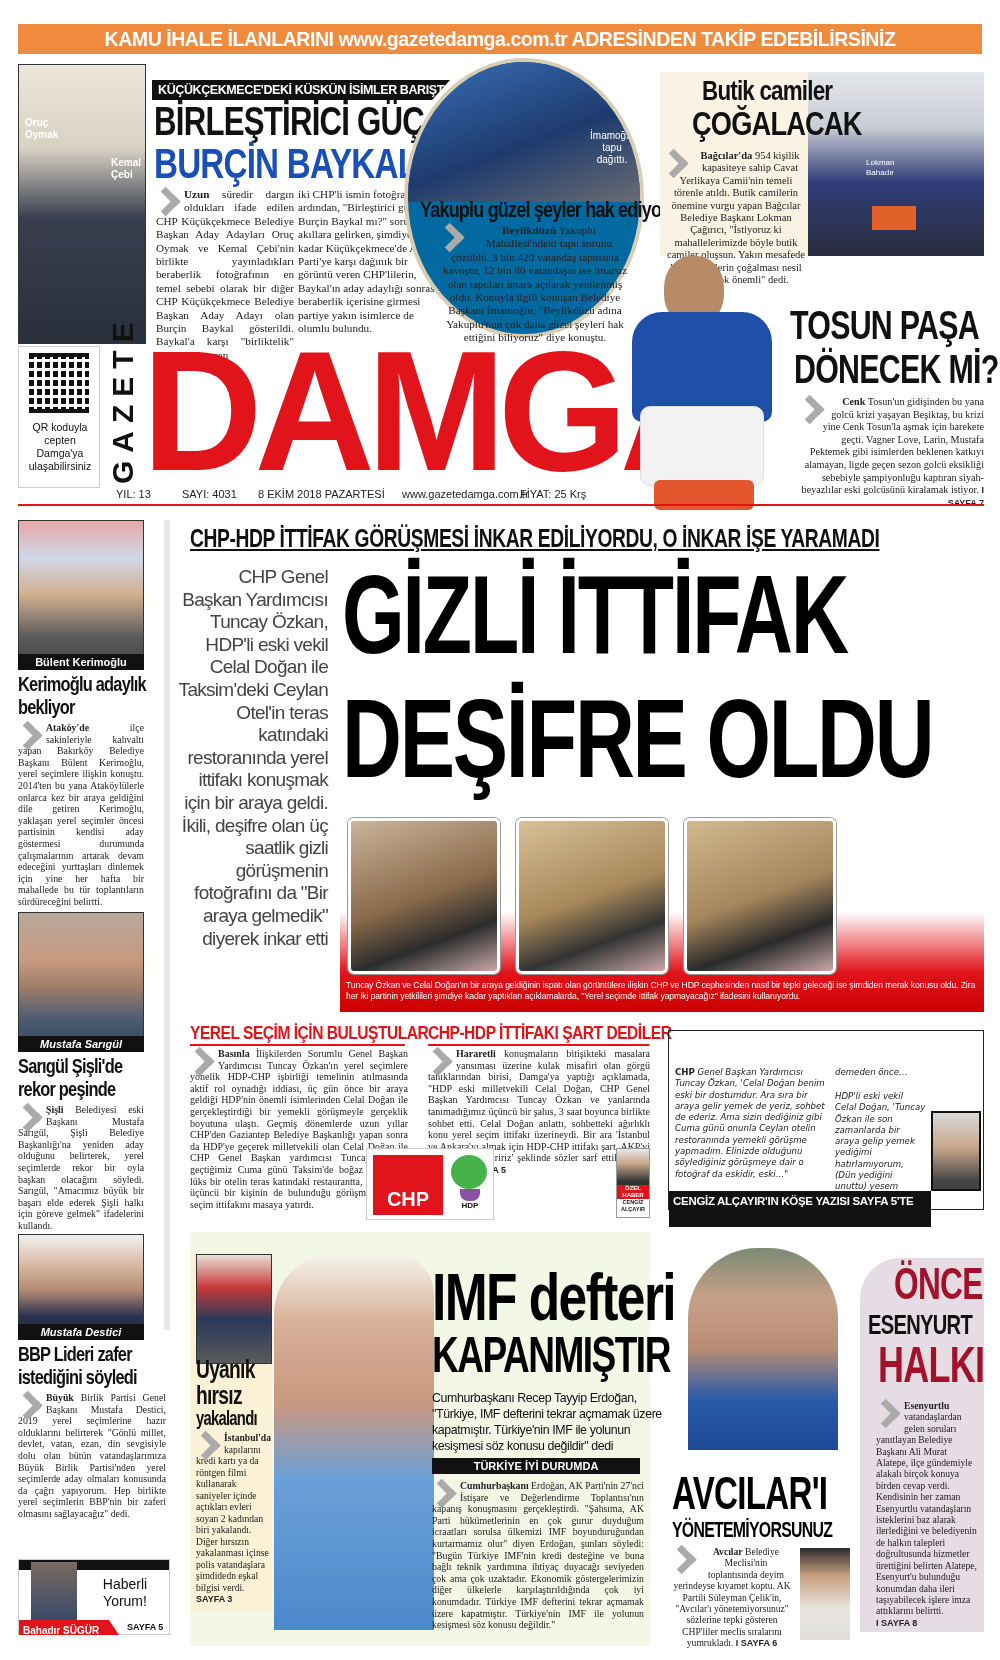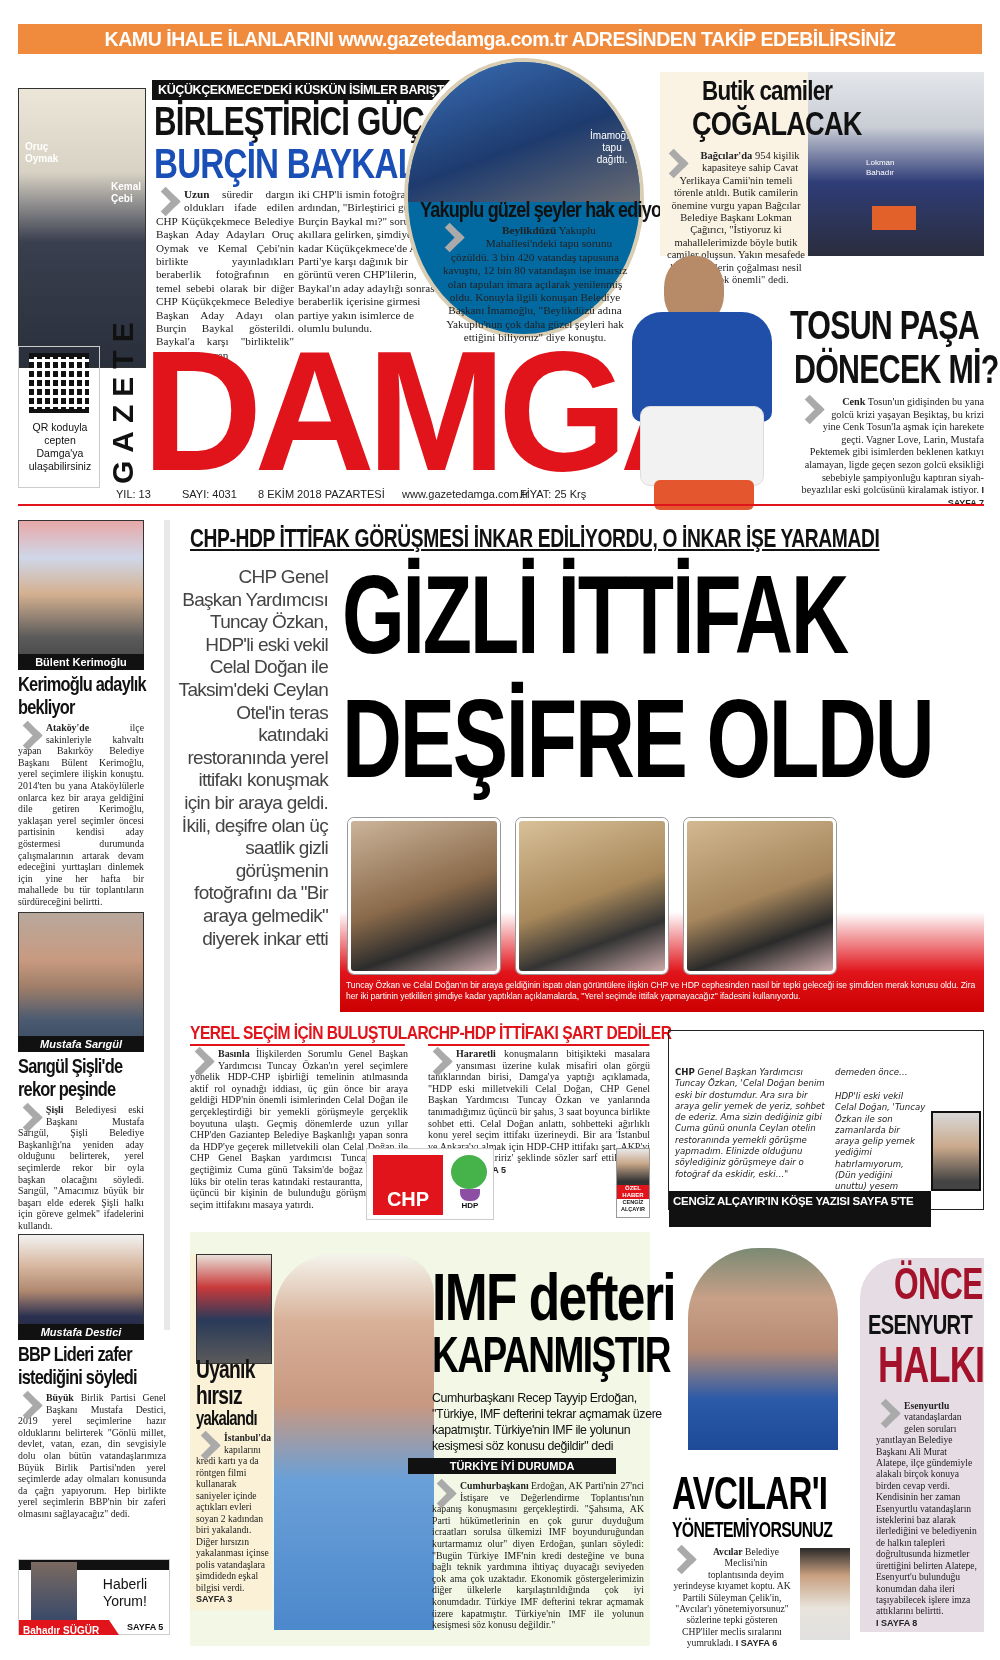--- a/index.html
+++ b/index.html
@@ -15,21 +15,21 @@
 .red-sect{color:#e1141b;font-family:"Liberation Sans",sans-serif;font-weight:bold;font-size:19px;border-bottom:2px solid #e1141b;letter-spacing:-0.6px;white-space:nowrap}
 .sayfa{font-family:"Liberation Sans",sans-serif;font-weight:bold;font-size:9px}
 </style>
 </head>
 <body>
 
 <div class="abs" style="left:18px;top:24px;width:964px;height:30px;background:#f08a3c;color:#fff;overflow:hidden;">
   <div style="font-family:'Liberation Sans',sans-serif;font-weight:bold;font-size:21px;line-height:30px;white-space:nowrap;text-align:center;letter-spacing:-0.5px;transform:scaleX(0.93);transform-origin:center;">KAMU İHALE İLANLARINI www.gazetedamga.com.tr ADRESİNDEN TAKİP EDEBİLİRSİNİZ</div>
 </div>
 
-<div class="abs photo" style="left:18px;top:88px;width:128px;height:280px;background:linear-gradient(180deg,#ece6d8 0%,#d8d2c4 30%,#3a3f4f 55%,#2a2f3c 100%);">
+<div class="abs photo" style="left:18px;top:64px;width:128px;height:280px;background:linear-gradient(180deg,#ece6d8 0%,#d8d2c4 30%,#3a3f4f 55%,#2a2f3c 100%);">
   <span class="abs" style="left:6px;top:52px;width:50px;color:#fff;font-family:'Liberation Sans',sans-serif;font-size:10px;line-height:12px;font-weight:bold">Oruç Oymak</span>
   <span class="abs" style="left:92px;top:92px;width:36px;color:#fff;font-family:'Liberation Sans',sans-serif;font-size:10px;line-height:12px;font-weight:bold">Kemal Çebi</span>
 </div>
 <div class="abs" style="left:152px;top:80px;width:298px;height:20px;background:#111;clip-path:polygon(0 0,100% 0,94% 100%,0 100%);">
   <span style="display:block;color:#fff;font-family:'Liberation Sans',sans-serif;font-weight:bold;font-size:12.5px;line-height:20px;padding-left:6px;white-space:nowrap;letter-spacing:-0.4px">KÜÇÜKÇEKMECE'DEKİ KÜSKÜN İSİMLER BARIŞTI!</span>
 </div>
 <div class="abs cond" style="left:154px;top:100px;font-size:40px;line-height:42px;color:#111;white-space:nowrap;transform:scaleX(0.78)">BİRLEŞTİRİCİ GÜÇ</div>
 <div class="abs cond" style="left:154px;top:142px;font-size:42px;line-height:44px;color:#1a4fb8;white-space:nowrap;transform:scaleX(0.79)">BURÇİN BAYKAL</div>
 <div class="abs body-txt" style="left:156px;top:188px;width:138px;">
   <span class="arrow"></span><b>Uzun</b><span> süredir dargın oldukları ifade edilen CHP Küçükçekmece Belediye Başkan Aday Adayları Oruç Oymak ve Kemal Çebi'nin birlikte yayınladıkları beraberlik fotoğrafının en temel sebebi olarak bir diğer CHP Küçükçekmece Belediye Başkan Aday Adayı olan Burçin Baykal gösterildi. Baykal'a karşı "birliktelik" görüntüsü veren</span>
@@ -177,21 +177,21 @@
 <div class="abs cond" style="left:196px;top:1408px;font-size:20px;line-height:20px;color:#111;transform:scaleX(0.74)">yakalandı</div>
 <div class="abs body-txt" style="left:196px;top:1432px;width:76px;font-size:9.6px;line-height:11.5px;text-align:left">
   <span class="arrow"></span><b>İstanbul'da</b><span> kapılarını kredi kartı ya da röntgen filmi kullanarak saniyeler içinde açtıkları evleri soyan 2 kadından biri yakalandı. Diğer hırsızın yakalanması içinse polis vatandaşlara şimdidedn eşkal bilgisi verdi.</span><br><span class="sayfa">SAYFA 3</span>
 </div>
 
 <div class="abs" style="left:274px;top:1254px;width:160px;height:376px;background:linear-gradient(180deg,#f4f4ec 0%,#d8b098 18%,#c89880 40%,#6aa0d8 60%,#4c88cc 100%);border-radius:60px 40px 0 0"></div>
 
 <div class="abs cond" style="left:432px;top:1266px;font-size:66px;line-height:62px;color:#000;white-space:nowrap;transform:scaleX(0.78);letter-spacing:-2px">IMF defteri</div>
 <div class="abs cond" style="left:432px;top:1330px;font-size:50px;line-height:50px;color:#000;white-space:nowrap;transform:scaleX(0.74);letter-spacing:-2px">KAPANMIŞTIR</div>
 <div class="abs" style="left:432px;top:1390px;width:232px;font-family:'Liberation Sans',sans-serif;font-size:12.4px;line-height:16px;color:#111;letter-spacing:-0.4px">Cumhurbaşkanı Recep Tayyip Erdoğan, "Türkiye, IMF defterini tekrar açmamak üzere kapatmıştır. Türkiye'nin IMF ile yolunun kesişmesi söz konusu değildir" dedi</div>
-<div class="abs" style="left:408px;top:1458px;width:208px;height:16px;background:#111;color:#fff;font-family:'Liberation Sans',sans-serif;font-weight:bold;font-size:11px;line-height:16px;text-align:center">TÜRKİYE İYİ DURUMDA</div>
+<div class="abs" style="left:432px;top:1458px;width:208px;height:16px;background:#111;color:#fff;font-family:'Liberation Sans',sans-serif;font-weight:bold;font-size:11px;line-height:16px;text-align:center">TÜRKİYE İYİ DURUMDA</div>
 <div class="abs body-txt" style="left:432px;top:1480px;width:212px;font-size:9.8px;line-height:11.6px">
   <span class="arrow"></span><b>Cumhurbaşkanı</b><span> Erdoğan, AK Parti'nin 27'nci İstişare ve Değerlendirme Toplantısı'nın kapanış konuşmasını gerçekleştirdi. "Şahsıma, AK Parti hükümetlerinin en çok gurur duyduğum icraatları sorulsa ülkemizi IMF boyunduruğundan kurtarmamız olur" diyen Erdoğan, şunları söyledi: "Bugün Türkiye IMF'nin kredi desteğine ve buna bağlı teknik yardımına ihtiyaç duyacağı seviyeden çok ama çok uzaktadır. Ekonomik göstergelerimizin diğer ülkelerle karşılaştırıldığında çok iyi konumdadır. Türkiye IMF defterini tekrar açmamak üzere kapatmıştır. Türkiye'nin IMF ile yolunun kesişmesi söz konusu değildir."</span>
 </div>
 
 <div class="abs" style="left:688px;top:1248px;width:150px;height:202px;background:linear-gradient(180deg,#7c8a74 0%,#c8a088 25%,#b88c74 50%,#2a5aa8 75%,#1e4a98 100%);border-radius:70px 70px 0 0"></div>
 
 <div class="abs cond" style="left:672px;top:1470px;font-size:46px;line-height:46px;color:#000;white-space:nowrap;transform:scaleX(0.72);letter-spacing:-1px">AVCILAR'I</div>
 <div class="abs cond" style="left:672px;top:1518px;font-size:22px;line-height:24px;color:#000;white-space:nowrap;transform:scaleX(0.72)">YÖNETEMİYORSUNUZ</div>
 <div class="abs body-txt" style="left:672px;top:1546px;width:120px;font-size:9.6px;line-height:11.4px;text-align:center">
   <span class="arrow"></span><b>Avcılar</b><span> Belediye Meclisi'nin toplantısında deyim yerindeyse kıyamet koptu. AK Partili Süleyman Çelik'in, "Avcılar'ı yönetemiyorsunuz" sözlerine tepki gösteren CHP'liler meclis sıralarını yumrukladı.</span> <span class="sayfa">I SAYFA 6</span>

